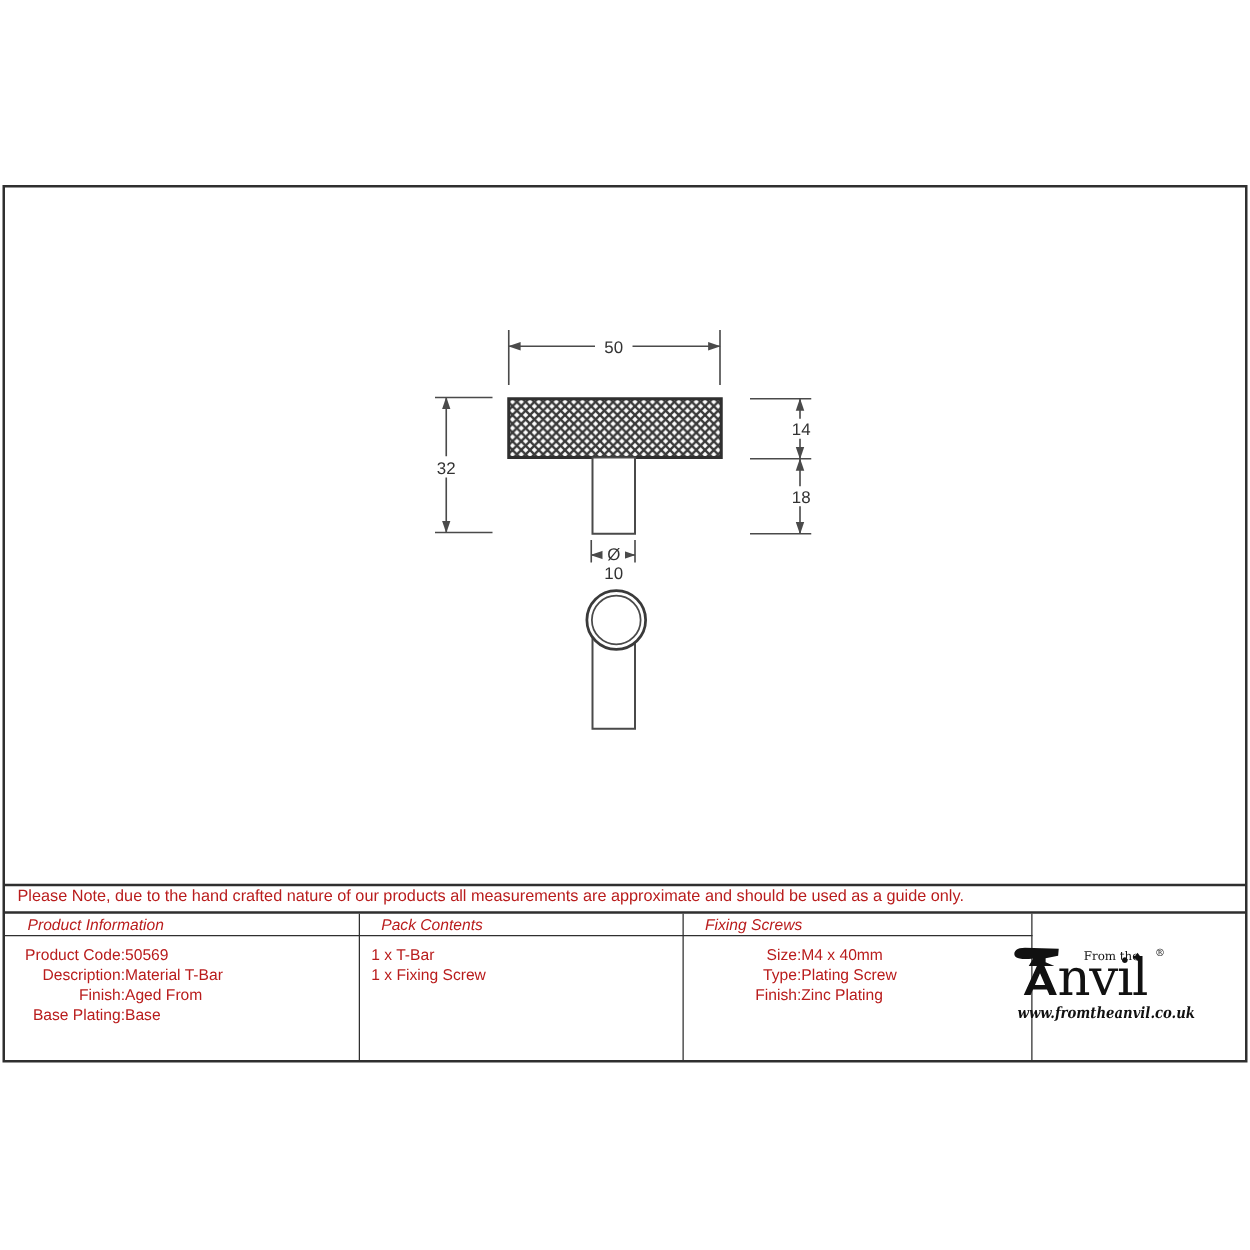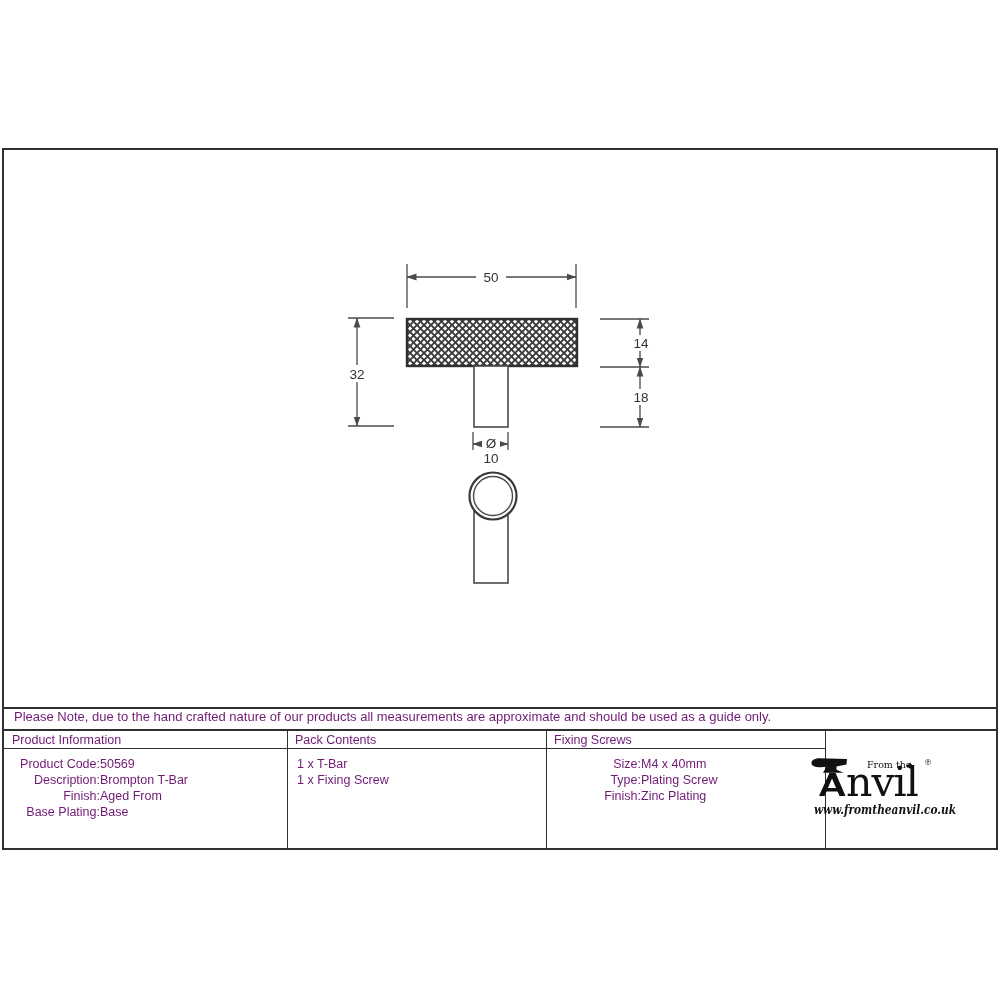--- a/index.html
+++ b/index.html
@@ -1,31 +1,31 @@
 <!DOCTYPE html>
 <html><head>
 <meta charset="utf-8">
 <style>
   html,body{margin:0;padding:0;background:#ffffff;}
   .page{position:relative;width:1000px;height:1000px;background:#fff;
-        font-family:"Liberation Sans",sans-serif;color:#701a75;overflow:hidden;}
+        font-family:"Liberation Sans",sans-serif;color:#b91c1c;overflow:hidden;}
   .frame{position:absolute;left:2px;top:148px;width:992px;height:698px;
          border:2px solid #2f2f2f;background:#fff;}
   svg.drawing{position:absolute;left:0;top:0;display:block;}
 
   .note-row{position:absolute;left:0;top:557px;width:992px;height:20px;
             border-top:2px solid #2f2f2f;border-bottom:2px solid #2f2f2f;
             display:flex;font-size:13px;}
   .note-row span{padding-left:10px;white-space:nowrap;}
 
   .spec-table{position:absolute;left:0;top:581px;width:992px;height:117px;font-size:12.5px;}
   .vdiv{position:absolute;top:0;bottom:0;width:0;border-left:1.6px solid #2f2f2f;}
   .header-underline{position:absolute;left:0;top:17px;width:822px;height:0;
                     border-top:1.6px solid #2f2f2f;}
-  .th{position:absolute;top:1px;height:16px;line-height:16px;padding-left:8px;white-space:nowrap;}
+  .th{position:absolute;top:1px;height:16px;line-height:16px;padding-left:18px;white-space:nowrap;font-style:italic;}
   .col-body{position:absolute;top:25px;line-height:16px;}
   .kv-row{display:flex;white-space:nowrap;}
   .kv-label{flex:none;text-align:right;}
   .w86 .kv-label{width:86px;}
   .w85 .kv-label{width:85px;}
   .logo-wrap{position:absolute;left:780px;top:26px;width:202px;display:flex;justify-content:center;}
 </style>
 </head>
 <body>
 
@@ -97,21 +97,21 @@
       <div class="th" style="left:283px;text-align:right;">Pack Contents</div>
       <div class="th" style="left:542px;">Fixing Screws</div>
 
       <div class="col-body w86" style="left:10px;">
         <div class="kv-row">
           <span class="kv-label">Product Code:</span>
           <span>50569</span>
         </div>
         <div class="kv-row">
           <span class="kv-label">Description:</span>
-          <span>Brompton T-Bar</span>
+          <span>Material T-Bar</span>
         </div>
         <div class="kv-row">
           <span class="kv-label">Finish:</span>
           <span>Aged From</span>
         </div>
         <div class="kv-row">
           <span class="kv-label">Base Plating:</span>
           <span>Base</span>
         </div>
       </div>

